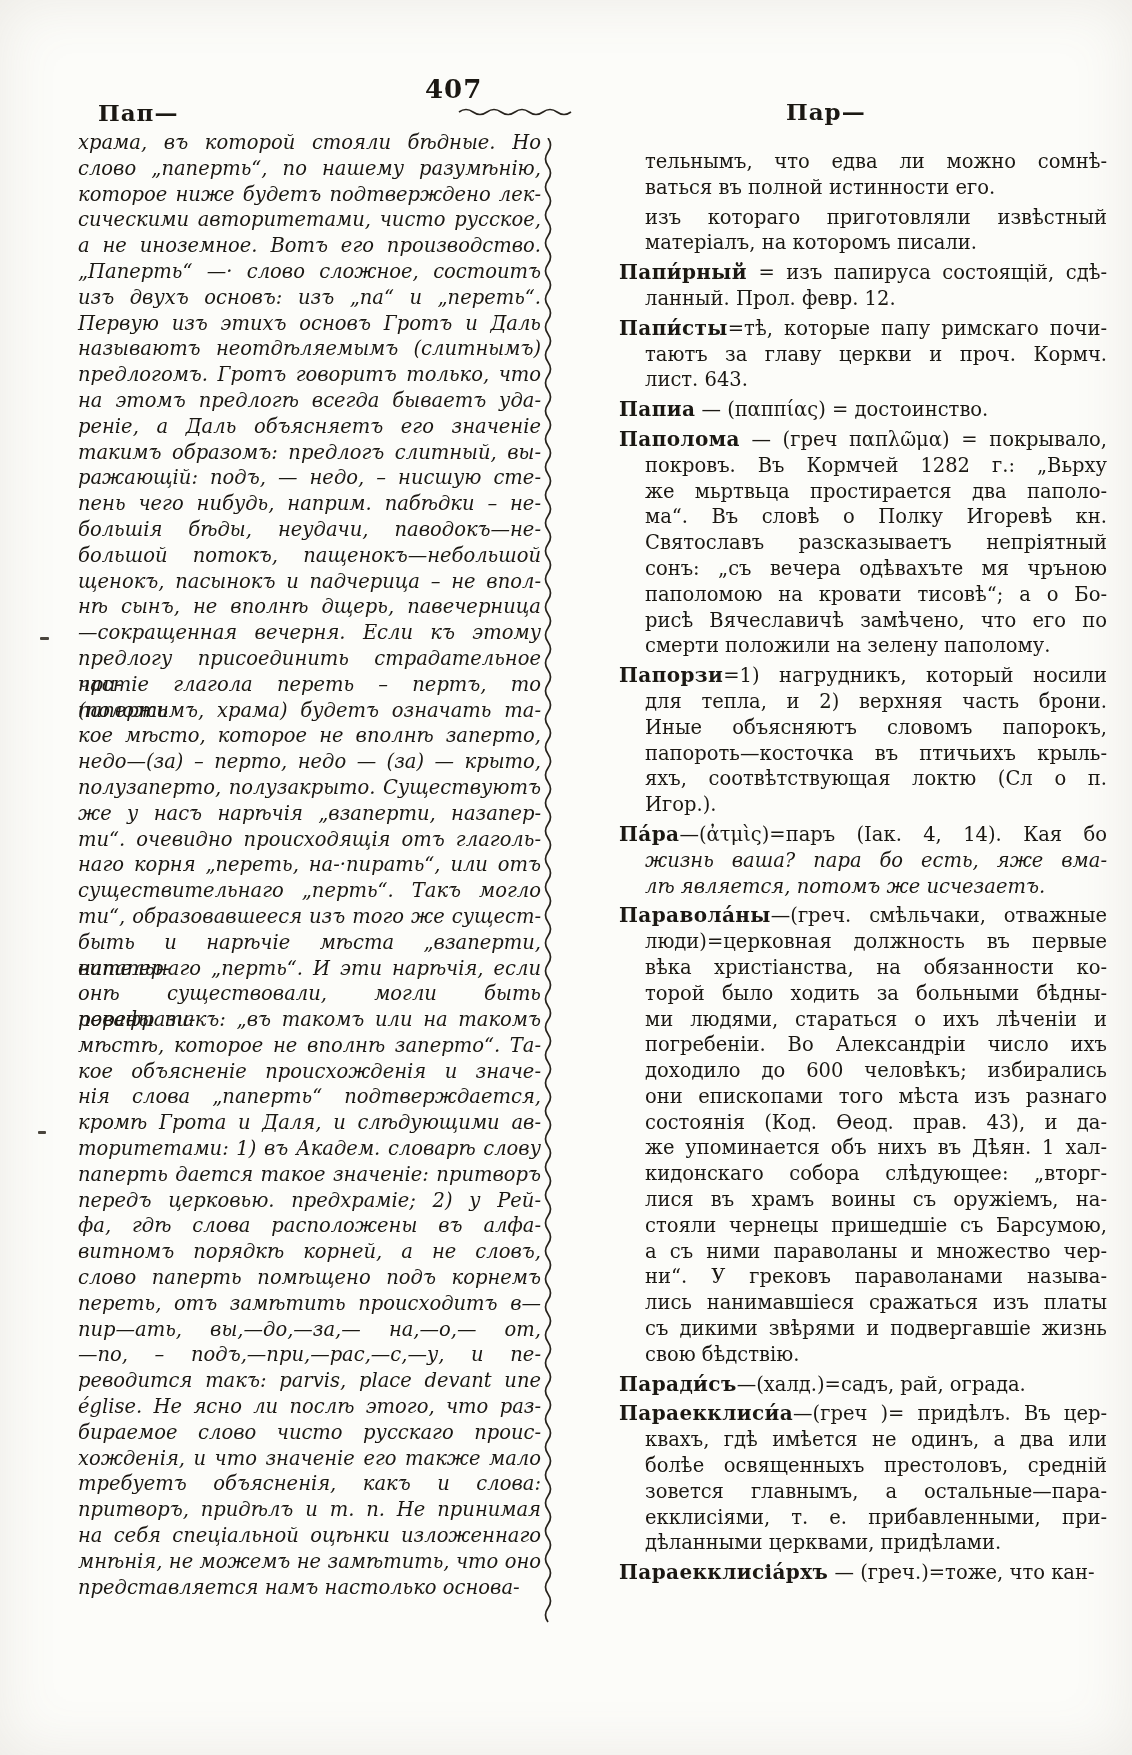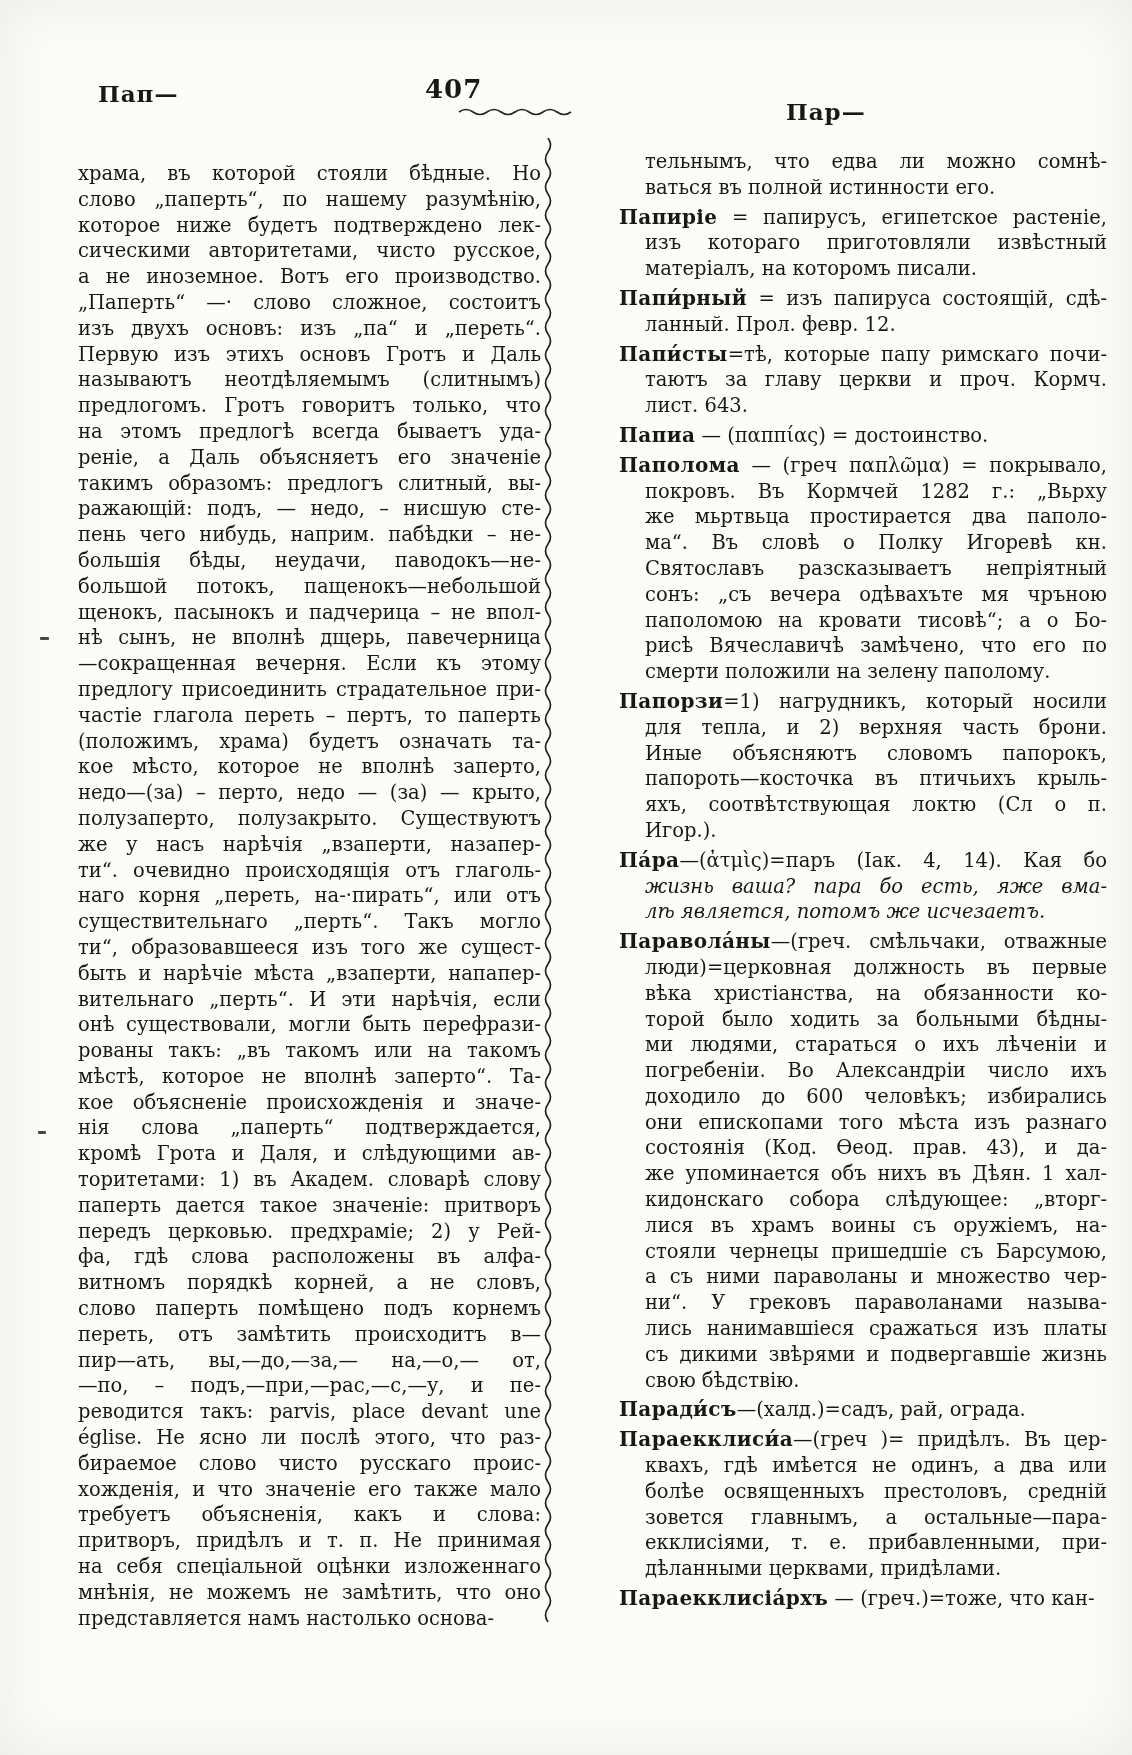--- a/index.html
+++ b/index.html
@@ -12,30 +12,30 @@
     font-family:"DejaVu Serif", serif;
     box-shadow: inset 0 0 60px rgba(120,110,90,0.12);
     overflow:hidden;
   }
   .running-head {
     position:absolute;
     font-weight:bold;
     font-size:23px;
     letter-spacing:1px;
   }
-  .running-head.left { left:98px; top:80px; }
+  .running-head.left { left:98px; top:99px; }
   .running-head.right { left:786px; top:98px; }
   .pageno-wrap {
     position:absolute; left:425px; top:74px; width:180px;
     text-align:left;
   }
   .pageno { font-weight:bold; font-size:26px; letter-spacing:1px; }
   .wavy-underline { display:block; margin:1px auto 0 auto; }
   .col { position:absolute; }
-  .left-col  { left:78px;  top:161px; width:463px; }
+  .left-col  { left:78px;  top:130px; width:463px;font-style:italic; }
   .right-col { left:575px; top:149px; width:488px;margin-left:44px; }
   .tline {
     font-size:19.5px;
     line-height:25.8px;
     height:25.8px;
     text-align:left;
     overflow:visible;
   }
   .tline.just { text-align:justify; text-align-last:justify; }
   .tline.ind  { padding-left:26px; }
@@ -131,21 +131,20 @@
   <svg class="divider" id="divider-svg" width="14" height="1492">
       <path d="M7 0 q5 7 0 14 t0 14 t0 14 t0 14 t0 14 t0 14 t0 14 t0 14 t0 14 t0 14 t0 14 t0 14 t0 14 t0 14 t0 14 t0 14 t0 14 t0 14 t0 14 t0 14 t0 14 t0 14 t0 14 t0 14 t0 14 t0 14 t0 14 t0 14 t0 14 t0 14 t0 14 t0 14 t0 14 t0 14 t0 14 t0 14 t0 14 t0 14 t0 14 t0 14 t0 14 t0 14 t0 14 t0 14 t0 14 t0 14 t0 14 t0 14 t0 14 t0 14 t0 14 t0 14 t0 14 t0 14 t0 14 t0 14 t0 14 t0 14 t0 14 t0 14 t0 14 t0 14 t0 14 t0 14 t0 14 t0 14 t0 14 t0 14 t0 14 t0 14 t0 14 t0 14 t0 14 t0 14 t0 14 t0 14 t0 14 t0 14 t0 14 t0 14 t0 14 t0 14 t0 14 t0 14 t0 14 t0 14 t0 14 t0 14 t0 14 t0 14 t0 14 t0 14 t0 14 t0 14 t0 14 t0 14 t0 14 t0 14 t0 14 t0 14 t0 14 t0 14 t0 14 t0 14 t0 14 t0 14" fill="none" stroke="#27231d" stroke-width="1.7"></path>
     </svg>
 
   <div class="col right-col" id="right-col">
       <div class="entry">
         <div class="tline just ind">тельнымъ, что едва ли можно сомнѣ-</div>
         <div class="tline ind">ваться въ полной истинности его.</div>
       </div>
       <div class="entry">
-        <div class="tline just"><span class="headword">Папиріе</span> = папирусъ, египетское растеніе,</div>
         <div class="tline just ind">изъ котораго приготовляли извѣстный</div>
         <div class="tline ind">матеріалъ, на которомъ писали.</div>
       </div>
       <div class="entry">
         <div class="tline just"><span class="headword">Папи́рный</span> = изъ папируса состоящій, сдѣ-</div>
         <div class="tline ind">ланный. Прол. февр. 12.</div>
       </div>
       <div class="entry">
         <div class="tline just"><span class="headword">Папи́сты</span>=тѣ, которые папу римскаго почи-</div>
         <div class="tline just ind">таютъ за главу церкви и проч. Кормч.</div>

